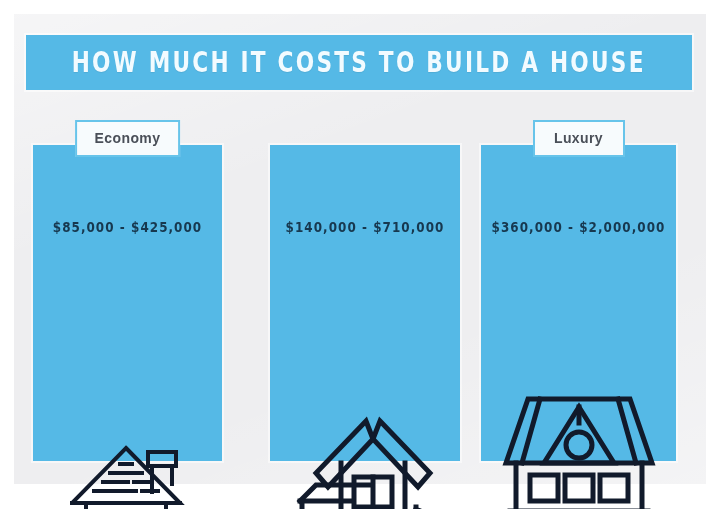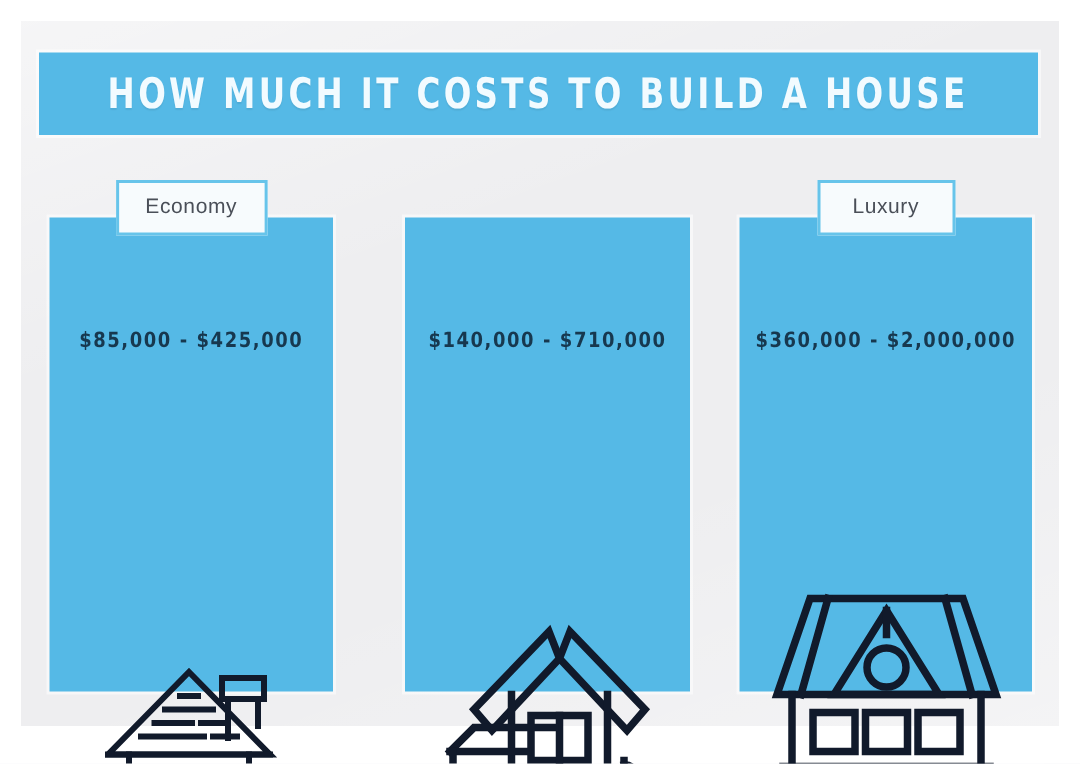--- a/index.html
+++ b/index.html
@@ -73,21 +73,21 @@
     height: 509px;
   }
 
   .column {
     position: absolute;
     top: 145px;
     height: 316px;
   }
   .col-0 { left: 33px;  width: 189px; }
   .col-1 { left: 270px; width: 190px; }
-  .col-2 { left: 493px; width: 195px; }
+  .col-2 { left: 481px; width: 195px; }
 
   .panel {
     position: absolute;
     left: 0;
     top: 0;
     width: 100%;
     height: 100%;
     background: #55b9e6;
     box-shadow: 0 0 0 2px rgba(255,255,255,0.5);
   }
@@ -101,21 +101,21 @@
     border: 2px solid #67c4ea;
     padding: 7px 18px 8px 18px;
     min-width: 92px;
     text-align: center;
     z-index: 3;
     box-sizing: border-box;
   }
   .label-text {
     color: #4a4f58;
     font-size: 14px;
-    font-weight: normal;
+    font-weight: bold;
     letter-spacing: 0.4px;
     white-space: nowrap;
   }
 
   .price {
     position: absolute;
     top: 74px;
     left: 0;
     width: 100%;
     text-align: center;

